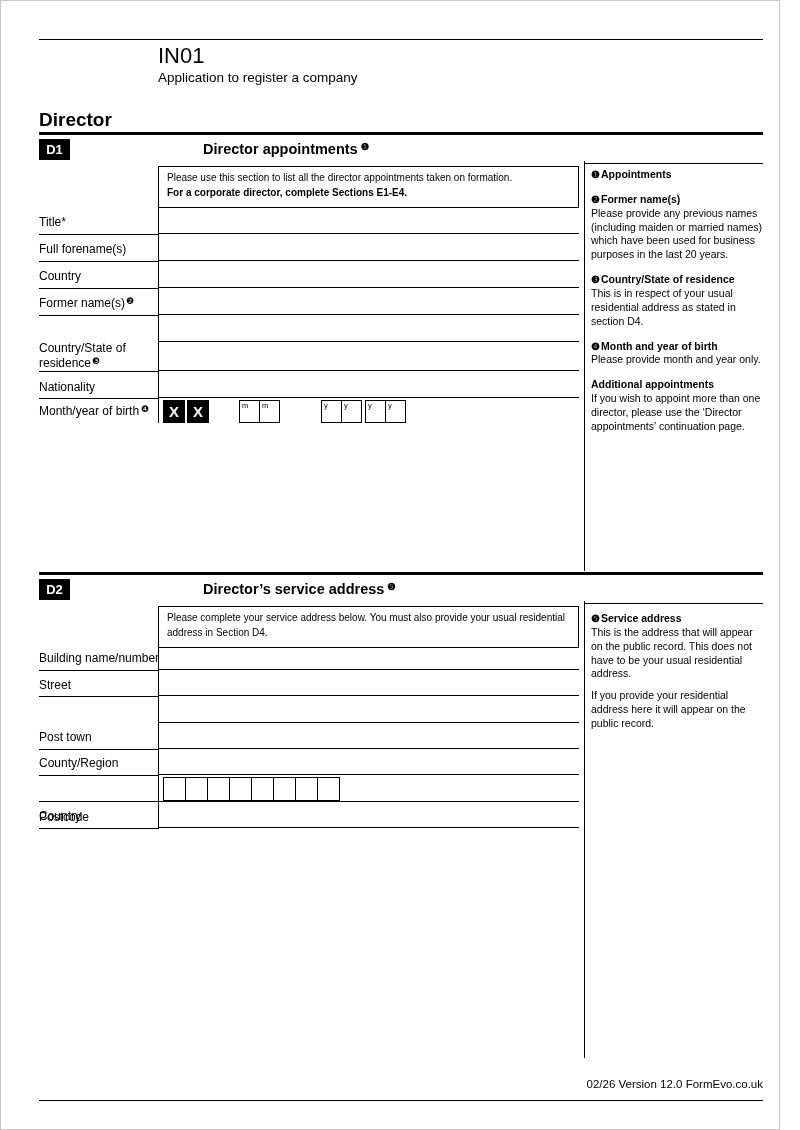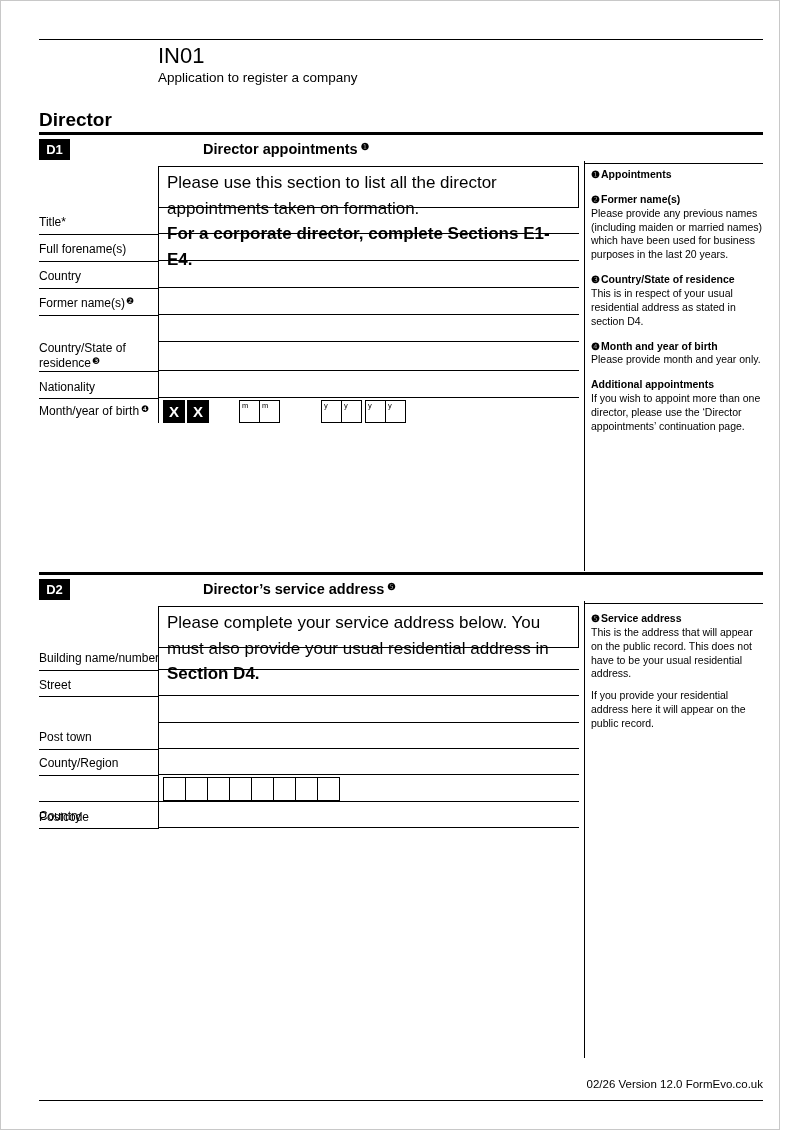--- a/index.html
+++ b/index.html
@@ -6,21 +6,21 @@
   html,body { background:#ffffff; }
   body { font-family:"Liberation Sans", sans-serif; color:#000; }
   .page { position:relative; width:780px; height:1130px; background:#fff; border:1px solid #c8c8c8; overflow:hidden; }
   .hline { position:absolute; height:1px; background:#000; }
   .hline.thick { height:3px; }
   .vline { position:absolute; width:1px; background:#000; }
   .badge { position:absolute; left:38px; width:31px; height:21px; background:#000; color:#fff;
            font-weight:bold; font-size:13px; display:flex; align-items:center; justify-content:center; }
   .sec-heading { position:absolute; left:158px; font-size:14.5px; font-weight:bold;margin-left:44px; }
   .marker-sup { font-size:9.5px; vertical-align:4px; margin-left:3px; }
-  .intro { position:absolute; left:157px; width:421px; border:1px solid #000; font-size:17px;
+  .intro { position:absolute; left:157px; width:421px; border:1px solid #000; font-size:10px;
            line-height:1.5; padding:3px 8px; }
   .flabel { position:absolute; left:38px; width:120px; font-size:12px; line-height:1.25; white-space:nowrap; }
   .flabel .marker-sup { margin-left:1px; vertical-align:3px; font-size:9px; }
   .label-line { position:absolute; left:38px; width:120px; height:1px; background:#000; }
   .field { position:absolute; left:158px; width:420px; border-bottom:1px solid #000; }
   .sidebar { position:absolute; left:590px; width:172px; font-size:10.5px; line-height:1.32; }
   .note { margin-bottom:11px; }
   .note-title { font-weight:bold; }
   .nmarker { font-weight:bold; font-size:10px; margin-right:1px; }
   .para { margin-bottom:8px; }
@@ -147,21 +147,21 @@
 
   <div class="hline thick" style="left:38px;top:571px;width:724px"></div>
   <div class="badge" style="top:578px">
     <span>D2</span>
   </div>
   <div class="sec-heading" style="top:580px">
     <span>Director’s service address</span><span class="marker-sup">❺</span>
   </div>
 
   <div class="intro" style="top:605px;height:42px">
-    <span>Please complete your service address below.  You must also provide your usual residential address in </span><span style="font-weight:bold">Section D4.</span>
+    <span>Please complete your service address below.  You must also provide your usual residential address in </span><span style="font-weight:normal">Section D4.</span>
   </div>
 
   <div class="vline" style="left:157px;top:605px;height:223px"></div>
 
   <div class="flabel" style="top:650px">Building name/number</div>
   <div class="label-line" style="top:669px"></div>
   <div class="field" style="top:647px;height:22px"></div>
 
   <div class="flabel" style="top:677px">Street</div>
   <div class="label-line" style="top:695px"></div>

